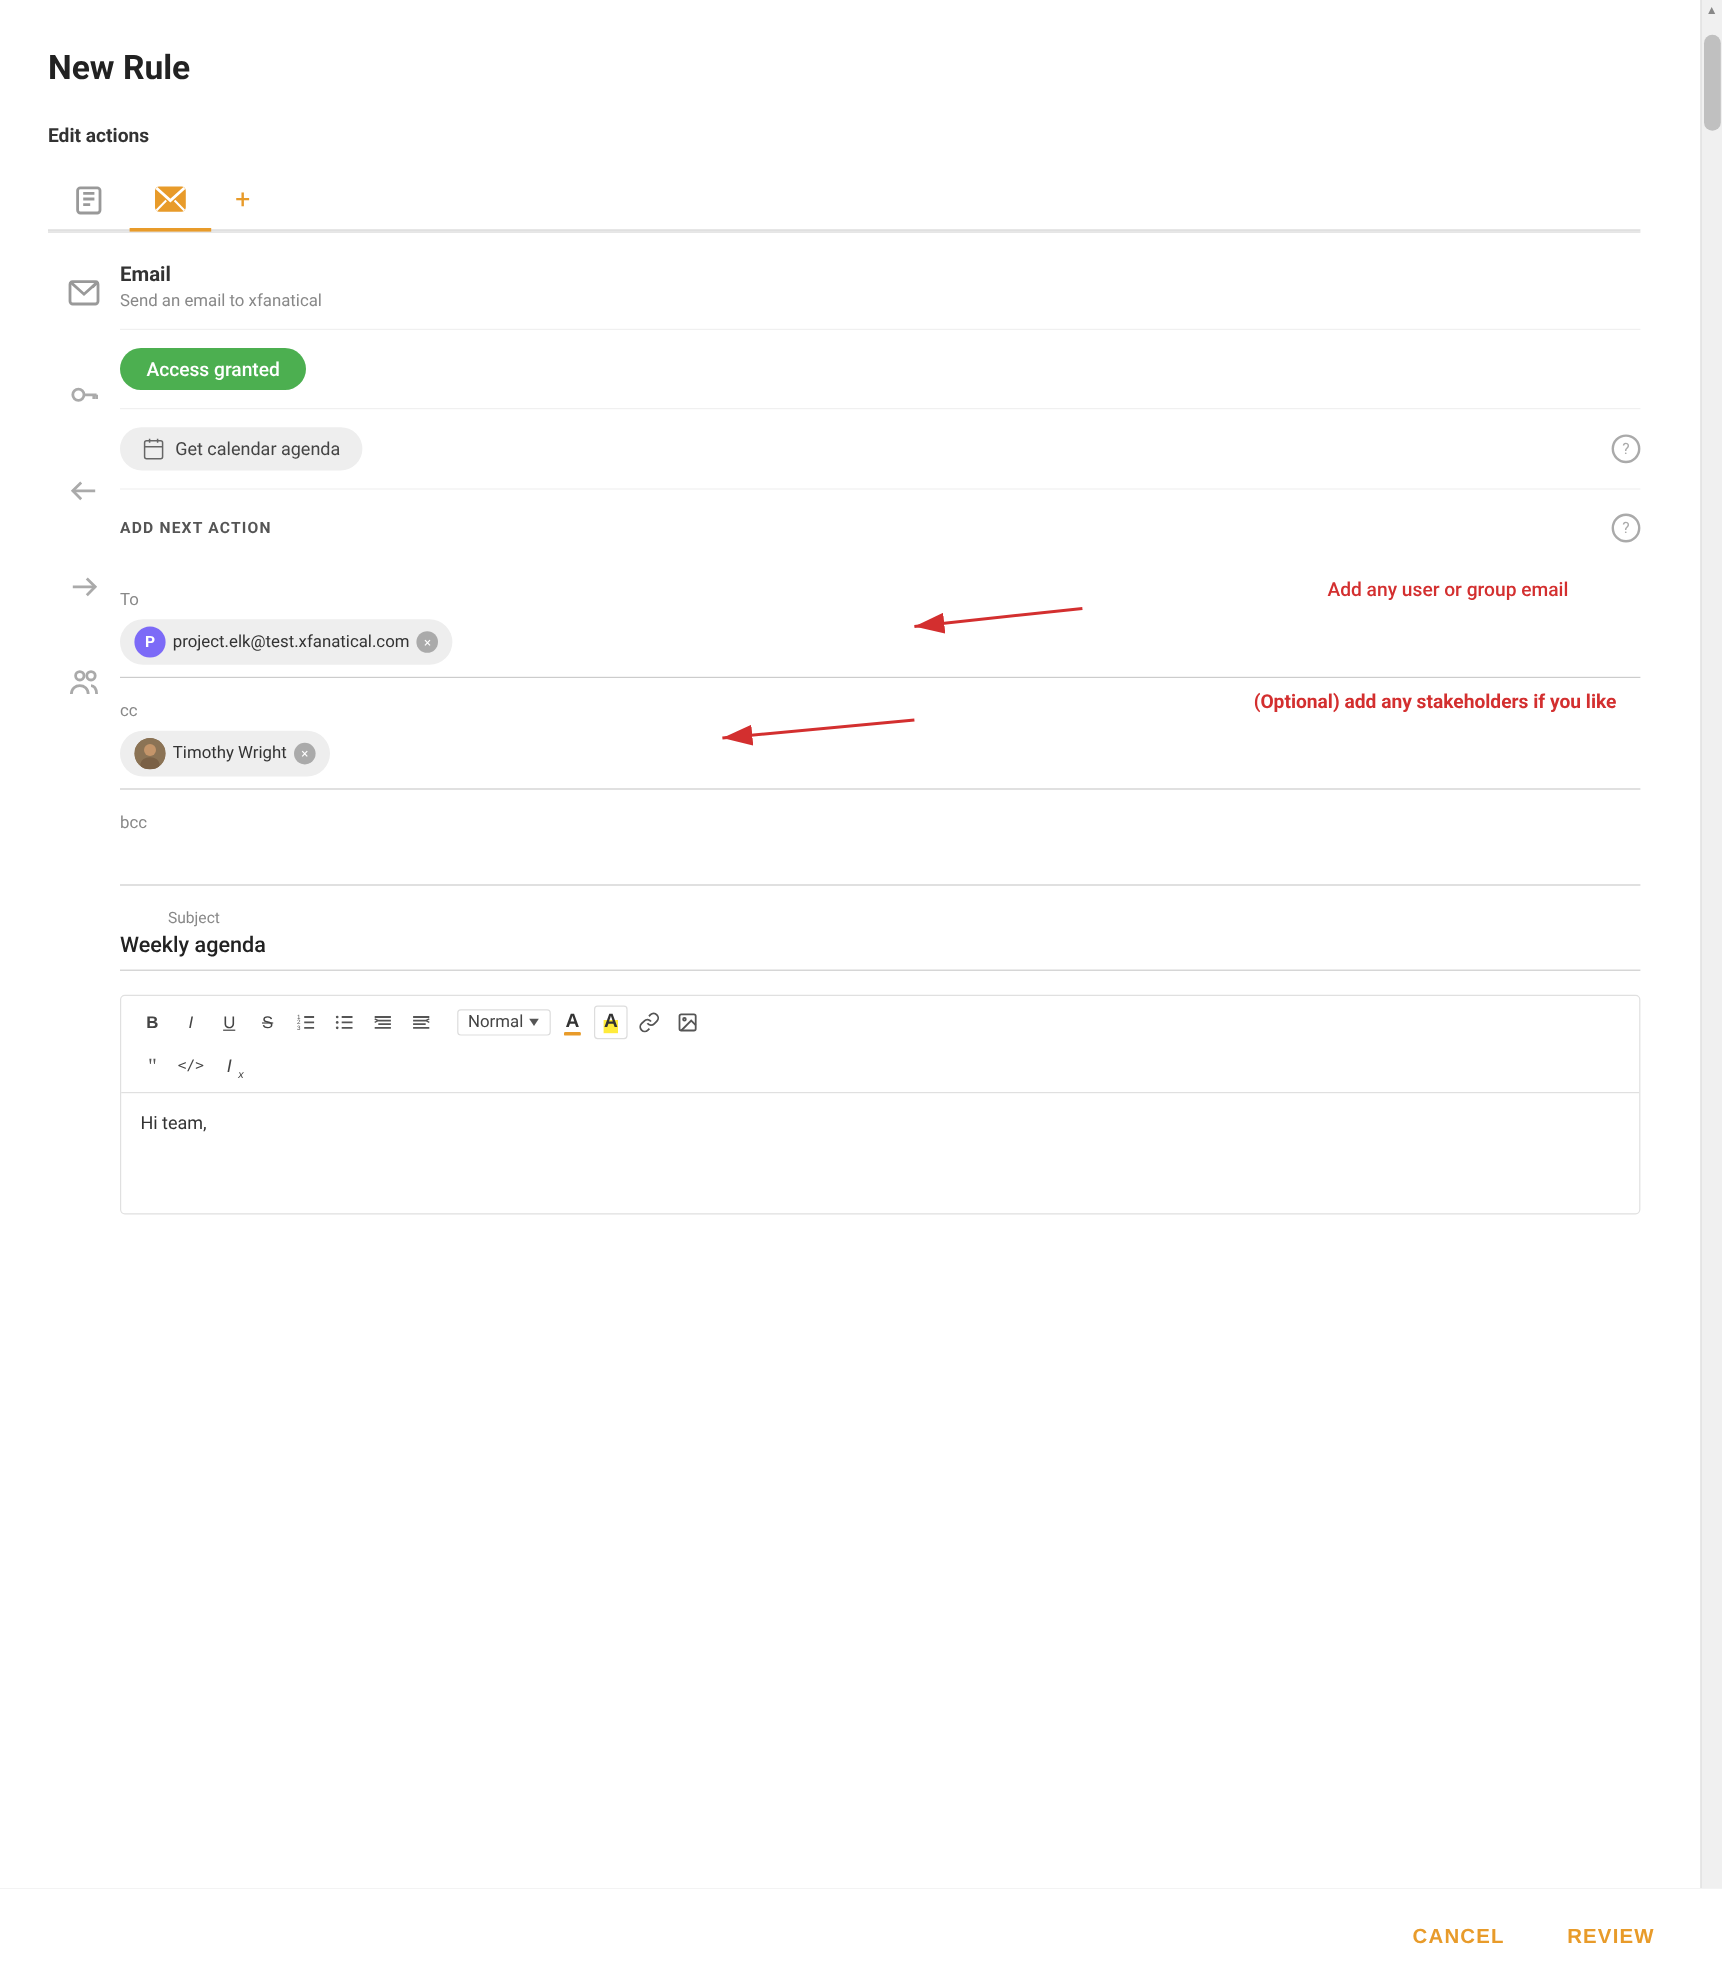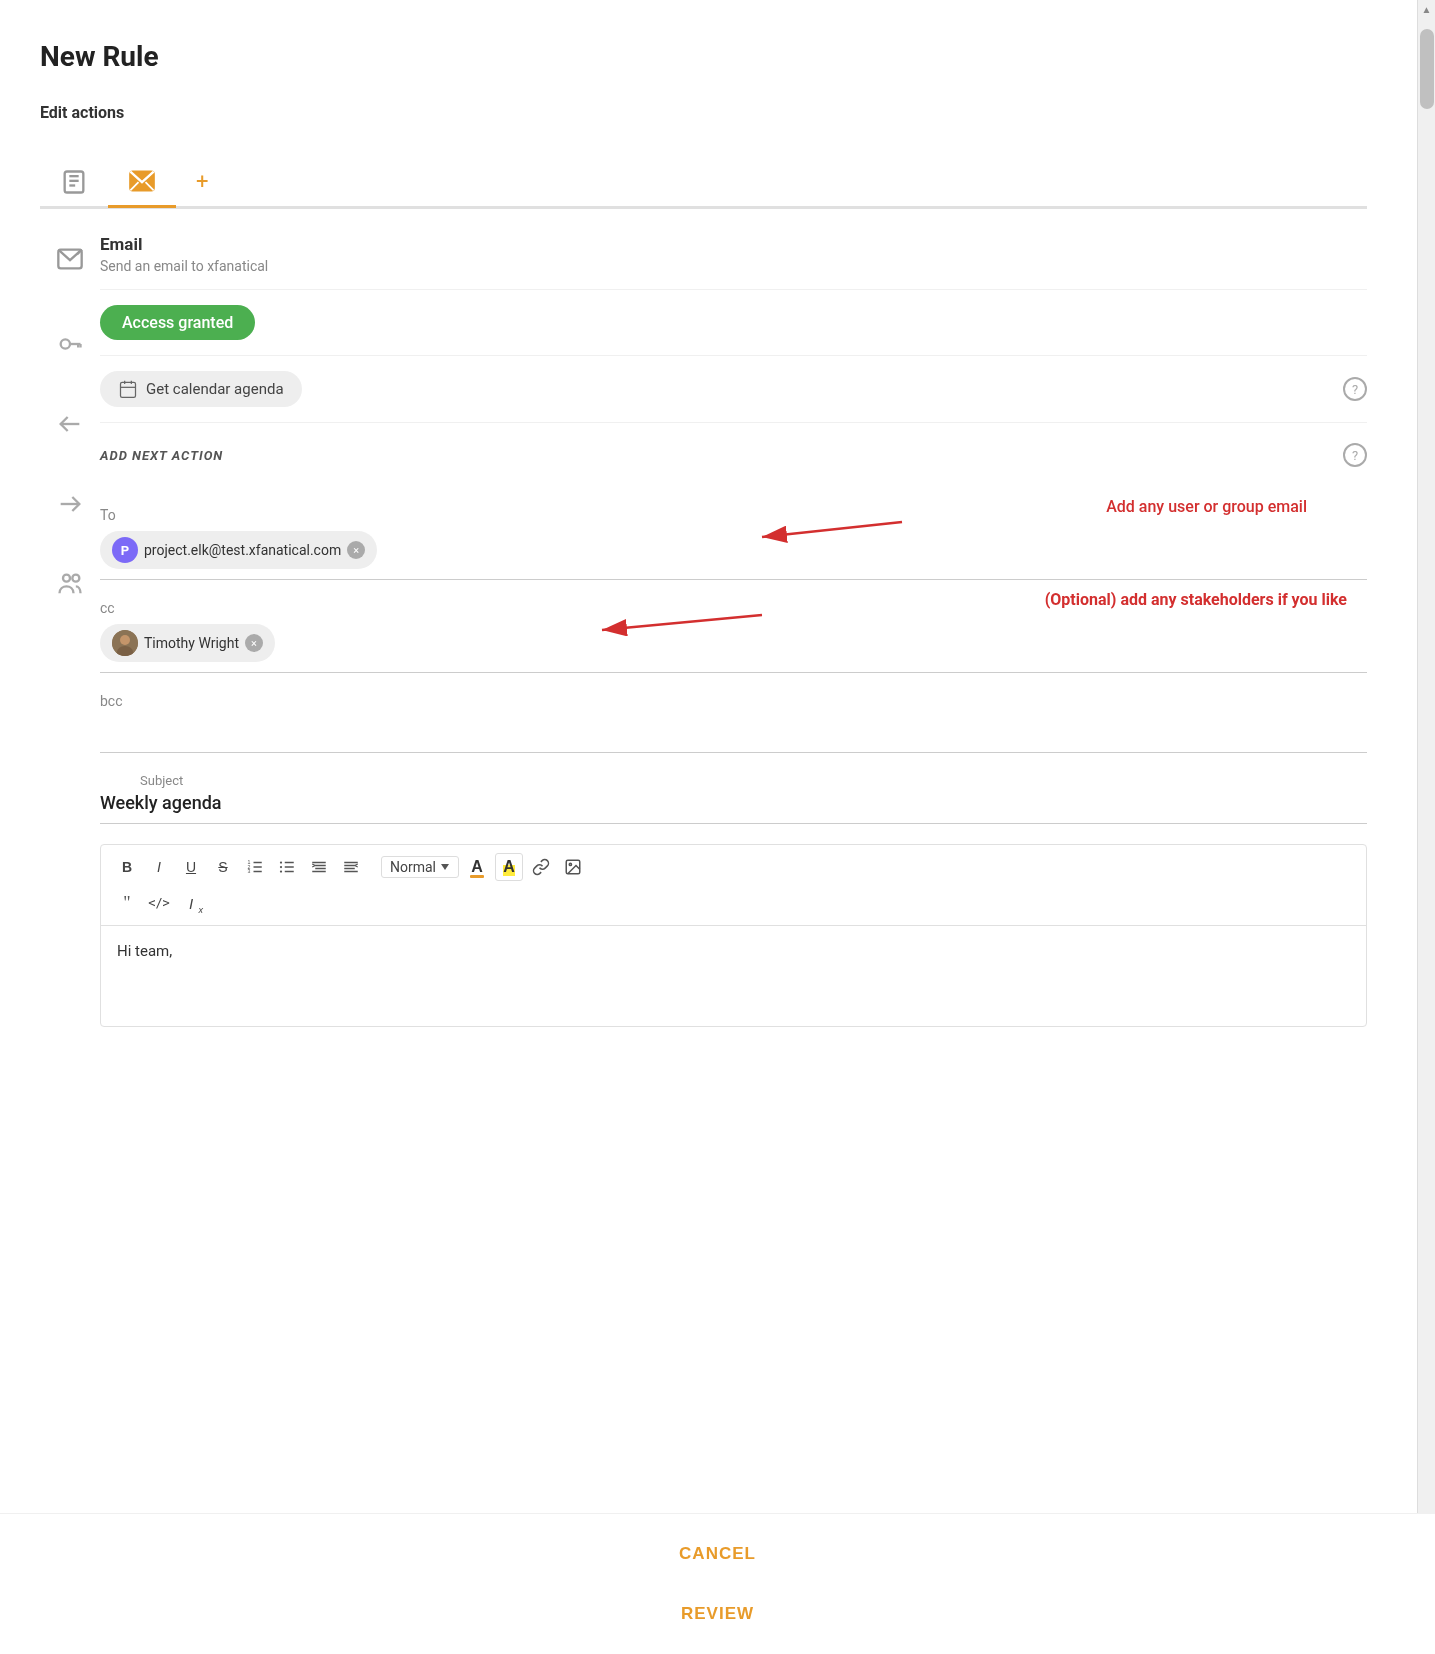--- a/index.html
+++ b/index.html
@@ -53,21 +53,21 @@
       font-size: 28px;
       font-weight: 700;
       color: #222;
       margin-bottom: 30px;
     }
 
     .section-title {
       font-size: 16px;
       font-weight: 700;
       color: #333;
-      margin-bottom: 35px;
+      margin-bottom: 20px;
     }
 
     .tabs-row {
       display: flex;
       align-items: center;
       gap: 0;
       border-bottom: 2px solid #e0e0e0;
       margin-bottom: 0;
     }
 
@@ -160,21 +160,20 @@
     .add-next-section {
       padding: 20px 0;
     }
 
     .add-next-label {
       font-size: 13px;
       font-weight: 700;
       letter-spacing: 1px;
       color: #555;
       margin-bottom: 0;
-      font-style: italic;
     }
 
     .question-icon {
       width: 24px;
       height: 24px;
       border: 2px solid #aaa;
       border-radius: 50%;
       display: flex;
       align-items: center;
       justify-content: center;
@@ -338,21 +337,20 @@
       bottom: 0;
       right: 0;
       width: 1435px;
       display: flex;
       justify-content: flex-end;
       align-items: center;
       padding: 20px 40px;
       gap: 20px;
       background: #fff;
       border-top: 1px solid #f0f0f0;
-      flex-direction: column;
     }
 
     .btn-cancel {
       font-size: 17px;
       font-weight: 700;
       color: #e89b2a;
       background: transparent;
       border: none;
       cursor: pointer;
       letter-spacing: 1px;

